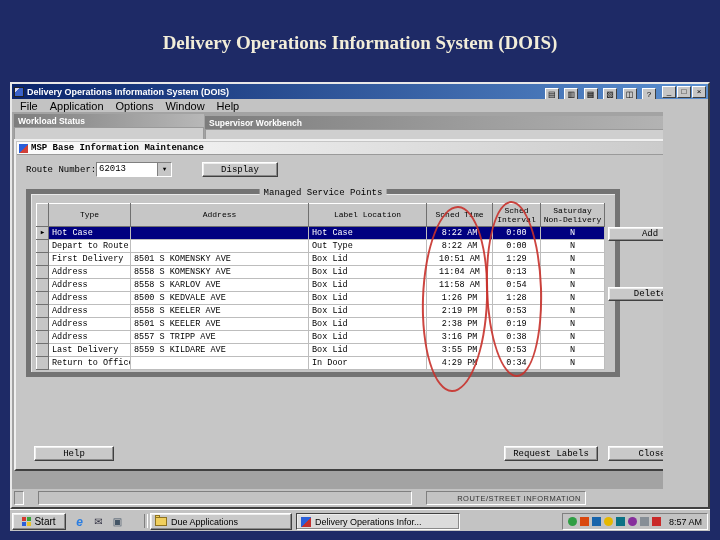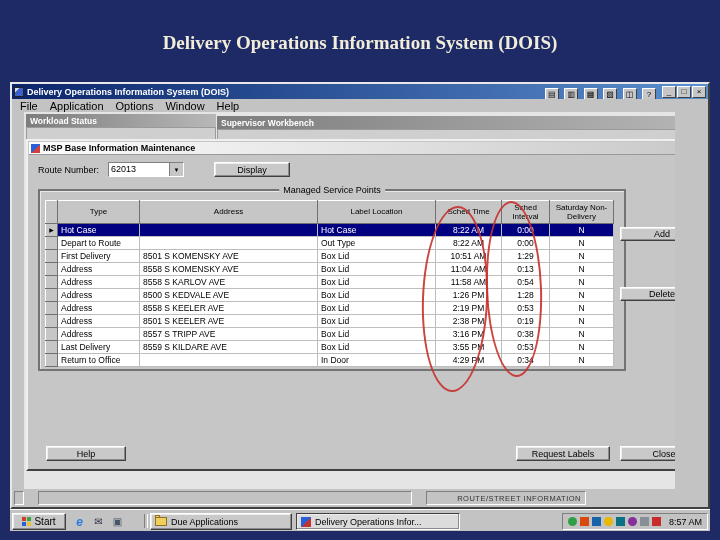--- a/index.html
+++ b/index.html
@@ -22,53 +22,53 @@
   .spacer{flex:1;}
   .tbtn{width:14px;height:12px;background:#c6c6c6;border:1px solid;border-color:#fff #404040 #404040 #fff;
     padding:0;margin-left:1px;font-size:8px;line-height:9px;color:#000;font-family:inherit;
     display:inline-flex;align-items:center;justify-content:center;}
   .capbtns{margin-left:5px;display:inline-flex;}
 
   .menubar{position:absolute;left:0;top:15px;width:696px;height:13px;background:#c3c3c3;
     display:flex;align-items:center;font-size:11px;padding-left:2px;box-sizing:border-box;}
   .menu-item{padding:0 6px;}
 
-  .workspace{position:absolute;left:12px;top:28px;width:651px;height:377px;background:#e5e5e5;overflow:hidden;}
+  .workspace{position:absolute;left:0;top:28px;width:651px;height:377px;background:#a3a3a3;overflow:hidden;}
 
   .ctitle{position:absolute;height:13px;background:linear-gradient(to right,#7d7d7d,#b8b8b8);
     color:#fff;font-size:8.5px;font-weight:bold;display:flex;align-items:center;padding-left:4px;box-sizing:border-box;}
   .wl{left:2px;top:2px;width:190px;}
   .sv{left:193px;top:4px;width:501px;align-items:center;}
   .cbody{position:absolute;background:#cfcfcf;border:1px solid #9a9a9a;box-sizing:border-box;}
   .wlb{left:2px;top:15px;width:190px;height:13px;}
   .svb{left:193px;top:17px;width:501px;height:11px;}
 
   
   .dialog{position:absolute;left:2px;top:27px;width:688px;height:332px;background:#c6c6c6;
-    border:2px solid;border-color:#f0f0f0 #404040 #404040 #f0f0f0;box-sizing:border-box;}
+    border:2px solid;border-color:#f0f0f0 #404040 #404040 #f0f0f0;box-sizing:border-box;font-family:Liberation Mono, monospace;}
   .d-title{position:absolute;left:1px;top:1px;width:682px;height:13px;
     background:linear-gradient(to right,#fdfdfd,#c8c8c8);display:flex;align-items:center;
     padding:0 2px;box-sizing:border-box;border-bottom:1px solid #9a9a9a;}
   .d-ico{width:9px;height:9px;background:linear-gradient(135deg,#2b5fd9 55%,#d04038 55%);margin-right:3px;flex:0 0 auto;}
   .d-title-text{font-size:9px;font-weight:bold;}
   .d-close{margin-left:auto;width:13px;height:11px;}
 
   .route-label{position:absolute;left:10px;top:24px;font-size:9px;}
   .combo{position:absolute;left:80px;top:21px;width:76px;height:15px;background:#fff;
     border:1px solid;border-color:#808080 #fff #fff #808080;box-sizing:border-box;display:flex;}
   .combo-value{flex:1;font-size:9px;padding:1px 2px;white-space:nowrap;overflow:hidden;}
   .combo-btn{width:13px;background:#c6c6c6;border-left:1px solid #808080;font-size:6px;
     display:flex;align-items:center;justify-content:center;}
   .win-btn{background:#c9c9c9;border:1px solid;border-color:#fff #404040 #404040 #fff;
     box-shadow:inset -1px -1px 0 #8a8a8a,inset 1px 1px 0 #eee;font-size:9px;font-family:inherit;
     padding:0;color:#000;}
   .display-btn{position:absolute;left:186px;top:21px;width:76px;height:15px;}
 
   .groupbox{position:absolute;left:10px;top:48px;width:584px;height:178px;
-    border:2px solid #737373;box-shadow:inset 1px 1px 0 #e8e8e8;}
+    border:5px solid #737373;box-shadow:inset 1px 1px 0 #e8e8e8;}
   .grouplabel{position:absolute;left:50%;top:-6px;transform:translateX(-50%);
     background:#c6c6c6;padding:0 4px;font-size:9px;white-space:nowrap;}
 
   .msp-table{position:absolute;left:5px;top:9px;width:568px;border-collapse:collapse;
     table-layout:fixed;background:#fff;}
   .msp-table th{background:#c6c6c6;border-top:1px solid #fff;border-left:1px solid #fff;
     border-right:1px solid #707070;border-bottom:1px solid #707070;
     font-size:8px;font-weight:normal;height:22px;padding:0 1px;line-height:1.15;}
   .msp-table td{font-size:8.5px;height:12px;line-height:12px;padding:0 3px;
     border:1px solid #bdbdbd;white-space:nowrap;overflow:hidden;}

